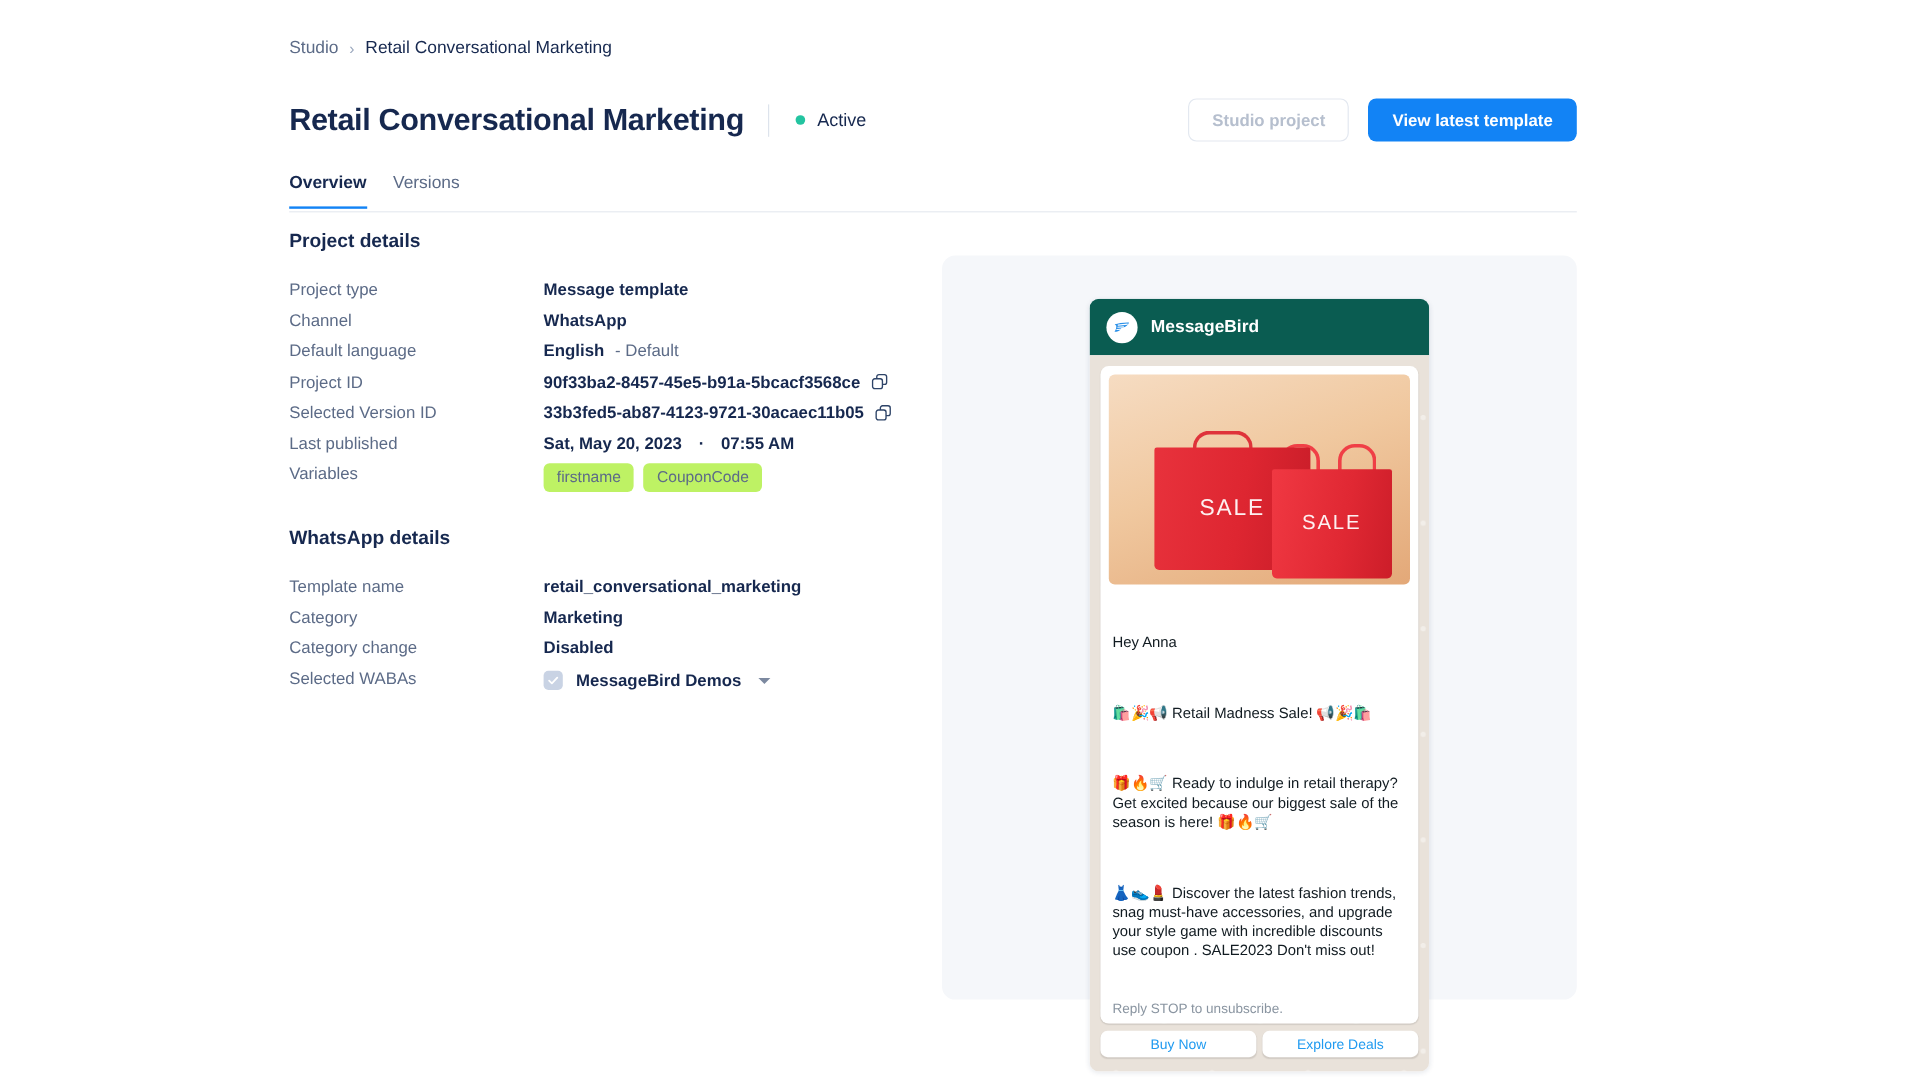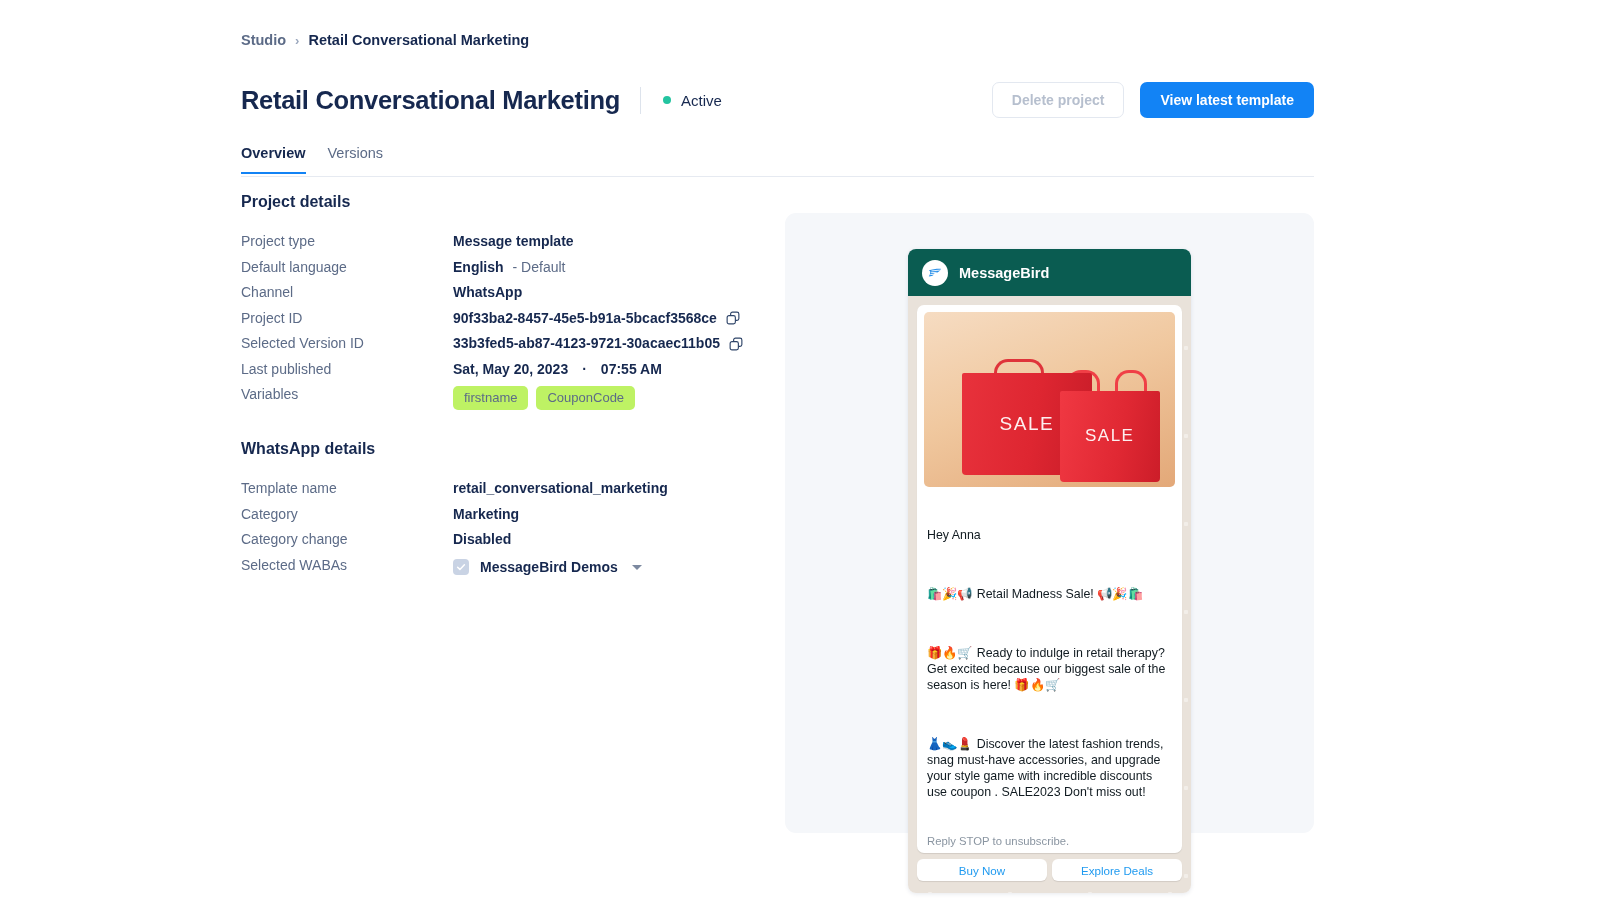--- a/index.html
+++ b/index.html
@@ -10,21 +10,20 @@
     color: #16284F;
     overflow: hidden;
   }
   .page { position: relative; width: 1600px; height: 900px; }
 
   
   .breadcrumb {
     position: absolute; left: 241px; top: 32px;
     display: flex; align-items: center; gap: 9px;
     font-size: 14.5px;
-    font-weight: bold;
   }
   .bc-link { color: #5C6B87; }
   .bc-sep { color: #9AA7BD; font-size: 13px; line-height: 1; }
   .bc-current { color: #16284F; }
 
   
   .title-row {
     position: absolute; left: 241px; top: 80px;
     width: 1073px; height: 40px;
     display: flex; align-items: center;
@@ -204,50 +203,50 @@
   </div>
 
   <div class="title-row">
     <div class="page-title">Retail Conversational Marketing</div>
     <div class="title-divider"></div>
     <div class="status">
       <span class="status-dot"></span>
       <span class="status-label">Active</span>
     </div>
     <div class="title-actions">
-      <button class="btn btn-ghost">Delete project</button>
+      <button class="btn btn-ghost">Studio project</button>
       <button class="btn btn-primary">View latest template</button>
     </div>
   </div>
 
   <div class="tabs">
     <div class="tab active">Overview</div>
     <div class="tab">Versions</div>
   </div>
 
   <div class="left-col">
 
     <div class="section-title">Project details</div>
 
     <div class="detail-row">
       <div class="dl">Project type</div>
       <div class="dv">Message template</div>
+    </div>
+
+    <div class="detail-row">
+      <div class="dl">Channel</div>
+      <div class="dv">WhatsApp</div>
     </div>
 
     <div class="detail-row">
       <div class="dl">Default language</div>
       <div class="dv">
         <span>English</span>
         <span class="dv-normal">- Default</span>
       </div>
-    </div>
-
-    <div class="detail-row">
-      <div class="dl">Channel</div>
-      <div class="dv">WhatsApp</div>
     </div>
 
     <div class="detail-row">
       <div class="dl">Project ID</div>
       <div class="dv">
         <span>90f33ba2-8457-45e5-b91a-5bcacf3568ce</span>
         <svg class="copy-icon" viewBox="0 0 16 16" fill="none">
           <rect x="5.3" y="1.3" width="9.4" height="9.4" rx="2.1" stroke="#2E4468" stroke-width="1.3"></rect>
           <rect x="1.3" y="5.3" width="9.4" height="9.4" rx="2.1" fill="#fff" stroke="#2E4468" stroke-width="1.3"></rect>
         </svg>

